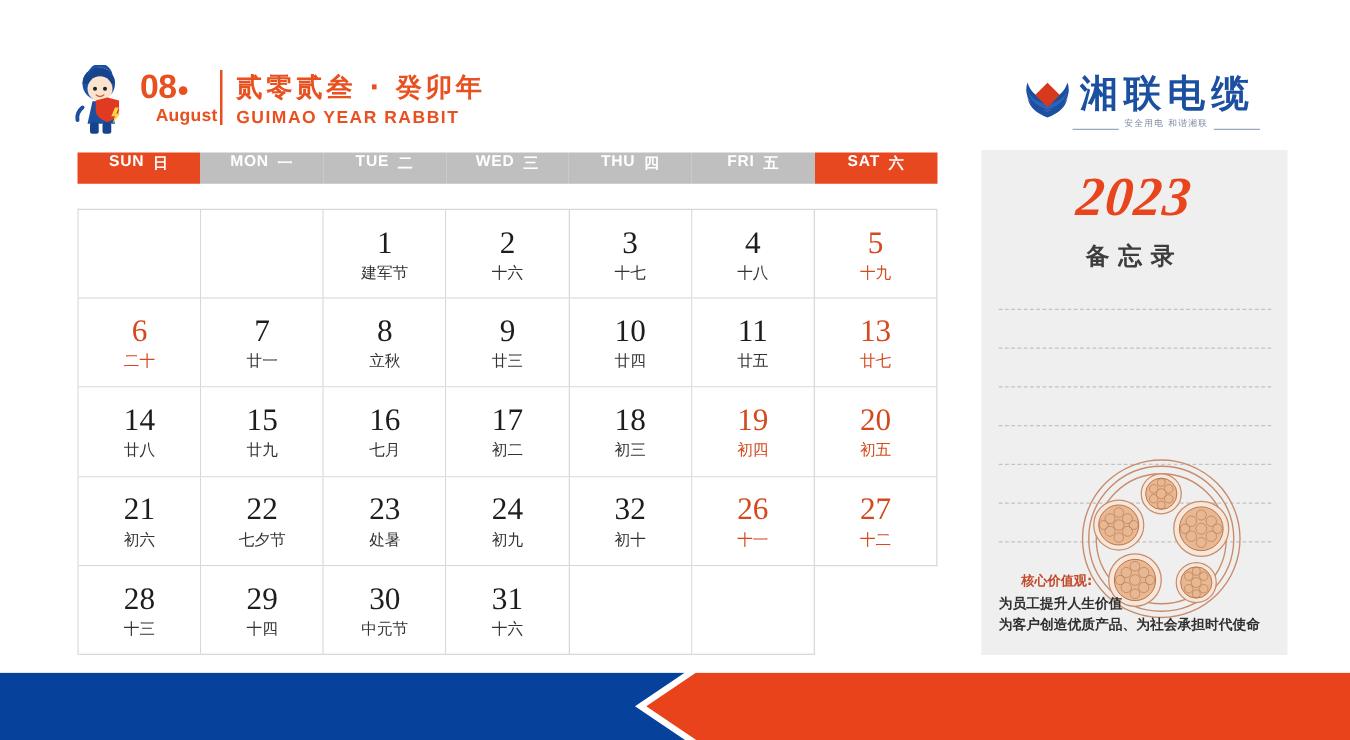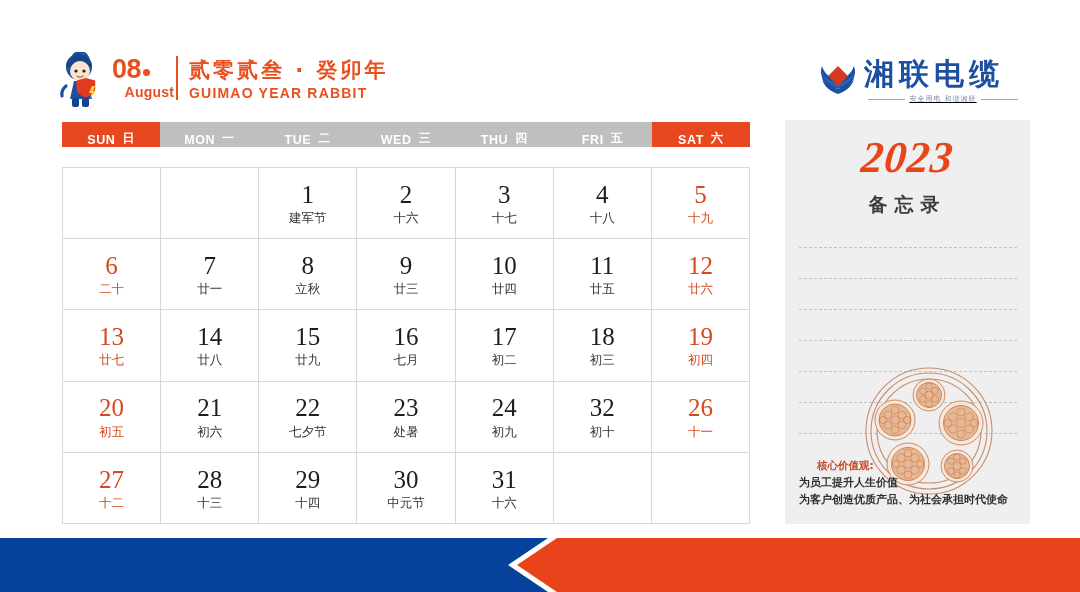--- a/index.html
+++ b/index.html
@@ -46,39 +46,39 @@
     letter-spacing: 1.2px; margin-top: 3px; line-height: 1;
   }
 
   
   #brand { position: absolute; left: 818px; top: 56px; width: 200px; height: 52px; }
   #brand-mark { position: absolute; left: 0; top: 2px; width: 40px; height: 40px; }
   #brand-name {
     position: absolute; left: 46px; top: 0px;
     font-size: 30px; font-weight: bold; color: #1B4FA0;
     letter-spacing: 5px; line-height: 40px;
-    font-family: Liberation Mono, monospace; white-space: nowrap;
+    font-family: Liberation Sans, sans-serif; white-space: nowrap;
   }
   #brand-tag {
-    position: absolute; left: 50px; top: 38px; width: 150px;
-    display: flex; align-items: center; gap: 4px; text-decoration: underline;
+    position: absolute; left: 40px; top: 38px; width: 150px;
+    display: flex; align-items: flex-end; gap: 4px;
   }
   #brand-tag .rule { flex: 1; height: 1px; background: #9aa8bf; }
   #brand-tag .tagtxt {
     font-size: 7px; color: #7b8aa3; letter-spacing: 1px;
     white-space: nowrap; font-family: "DejaVu Sans", sans-serif;
   }
 
   
   #weekbar {
     position: absolute; left: 62px; top: 122px;
     width: 688px; height: 25px; display: flex;
   }
   .wk {
-    flex: 1; display: flex; align-items: flex-end; justify-content: center;
+    flex: 1; display: flex; align-items: flex-start; justify-content: center;
     gap: 7px; font-size: 12.5px; font-weight: bold; color: #ffffff;
     letter-spacing: 0.6px; background: #BFBFBF;
   }
   .wk.accent { background: #E8481F; }
   .wk .cn { font-family: "DejaVu Sans", sans-serif; font-size: 12px; }
 
   
   #grid {
     position: absolute; left: 62px; top: 167px;
     width: 688px; height: 357px;
@@ -285,24 +285,20 @@
         <div class="dnum">9</div>
         <div class="lunar">廿三</div>
       </div>
       <div class="cell">
         <div class="dnum">10</div>
         <div class="lunar">廿四</div>
       </div>
       <div class="cell">
         <div class="dnum">11</div>
         <div class="lunar">廿五</div>
-      </div>
-      <div class="cell wkend">
-        <div class="dnum">12</div>
-        <div class="lunar">廿六</div>
       </div>
       <div class="cell wkend">
         <div class="dnum">13</div>
         <div class="lunar">廿七</div>
       </div>
       <div class="cell">
         <div class="dnum">14</div>
         <div class="lunar">廿八</div>
       </div>
       <div class="cell">

